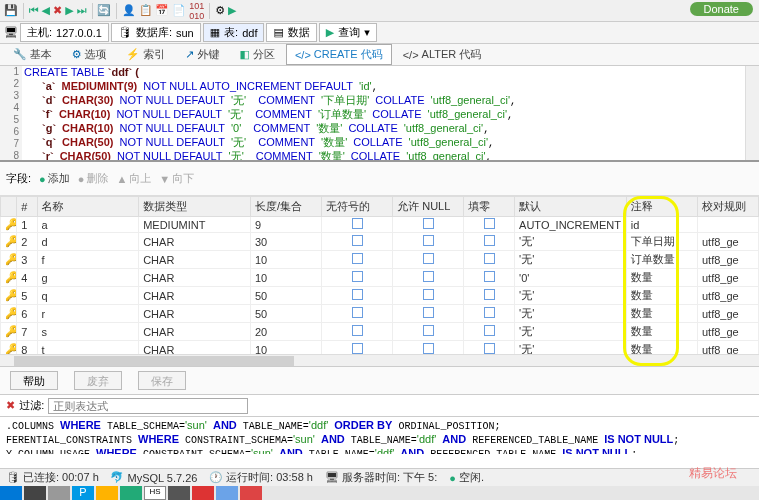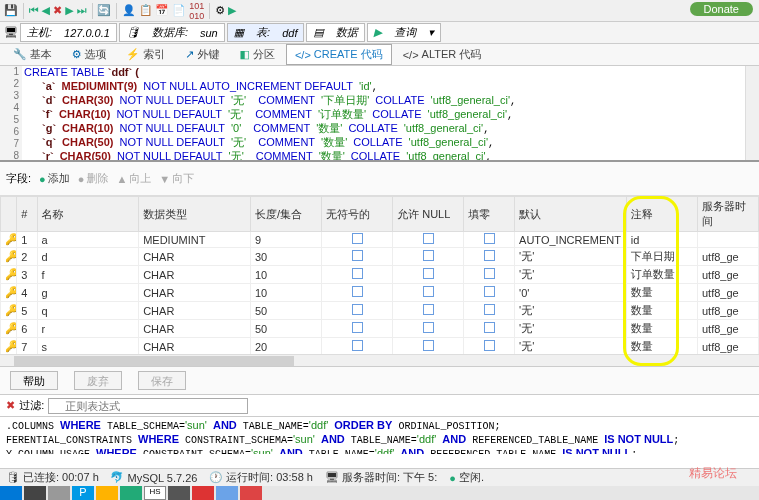--- a/index.html
+++ b/index.html
@@ -28,32 +28,32 @@
 .tbl td { border: 1px solid #eee; padding: 1px 4px; height: 15px; color: #333; overflow: hidden; white-space: nowrap; }
 .datatype { color: #1f8d1f; }
 .defval { color: #1f8d1f; }
 .autoincr { color: #0066cc; margin-top: 11px; }
 .key-ico { color: #e8b400; }
 .cb { width: 11px; height: 11px; border: 1px solid #6a9de0; display: inline-block; background: #fff; }
 .highlight-col { position: absolute; left: 623px; top: 0; width: 56px; height: 170px; border: 3px solid #f5f500; border-radius: 18px; pointer-events: none; z-index: 5; }
 .buttons-row { height: 28px; padding: 4px 10px; display: flex; gap: 16px; border-top: 1px solid #ccc; background: #fafafa; }
 .btn2 { padding: 2px 12px; border: 1px solid #bbb; background: #f4f4f4; font-size: 11px; }
 .filter-row { height: 22px; padding: 2px 6px; border-top: 1px solid #ccc; display: flex; align-items: center; gap: 4px; }
-.filter-row input { border: 1px solid #aaa; padding: 1px 16px; font-size: 11px; width: 200px; }
+.filter-row input { border: 1px solid #aaa; padding: 1px 4px; font-size: 11px; width: 200px; }
 .sql-pane { height: 38px; border-top: 1px solid #ccc; font-family: "Courier New", monospace; font-size: 10px; padding: 2px 6px; overflow: hidden; line-height: 12px; position: relative; }
 .sql-pane .kw2 { color: #0000cc; font-weight: bold; }
 .sql-pane .str { color: #1f8d1f; }
 .statusbar { position: absolute; bottom: 14px; left: 0; right: 0; height: 18px; background: #f0f0f0; border-top: 1px solid #ccc; display: flex; align-items: center; font-size: 10px; color: #333; gap: 12px; padding: 0 6px; }
 .statusbar .sbi { display: flex; align-items: center; gap: 3px; }
 .taskbar { position: absolute; bottom: 0; left: 0; right: 0; height: 14px; background: #e6e6e6; display: flex; align-items: center; gap: 2px; overflow: hidden; }
 .taskbar div { width: 22px; height: 14px; }
 .watermark { position: absolute; right: 22px; bottom: 18px; color: #e77; font-size: 12px; }
 .hscroll { height: 12px; background: #f0f0f0; border-top: 1px solid #ddd; position: relative; }
 .hscroll .thumb { position: absolute; left: 14px; top: 1px; width: 280px; height: 10px; background: #d0d0d0; }
-.tab-top { display:inline-flex; align-items:center; background:#fff; border:1px solid #bbb; padding:1px 6px; gap:12px; font-size:11px;font-style:italic;}
+.tab-top { display:inline-flex; align-items:center; background:#fff; border:1px solid #bbb; padding:1px 6px; gap:4px; font-size:11px;}
 </style>
 </head>
 <body>
 
 <div class="toolbar">
   <span>💾</span>
   <div class="tb-sep"></div>
   <span style="color:#2a7">⏮</span>
   <span style="color:#2a7">◀</span>
   <span style="color:#c33">✖</span>
@@ -186,21 +186,21 @@
       <th></th>
       <th>#</th>
       <th>名称</th>
       <th>数据类型</th>
       <th>长度/集合</th>
       <th>无符号的</th>
       <th>允许 NULL</th>
       <th>填零</th>
       <th>默认</th>
       <th>注释</th>
-      <th>服务器时间</th>
+      <th>校对规则</th>
     </tr>
       </thead>
     <tbody id="tblbody">
         <tr>
    <td><span class="key-ico">🔑</span></td>
    <td>1</td>
           <td>a</td>
           <td class="datatype">MEDIUMINT</td>
           <td>9</td>
    <td style="text-align:center"><span class="cb"></span></td>

